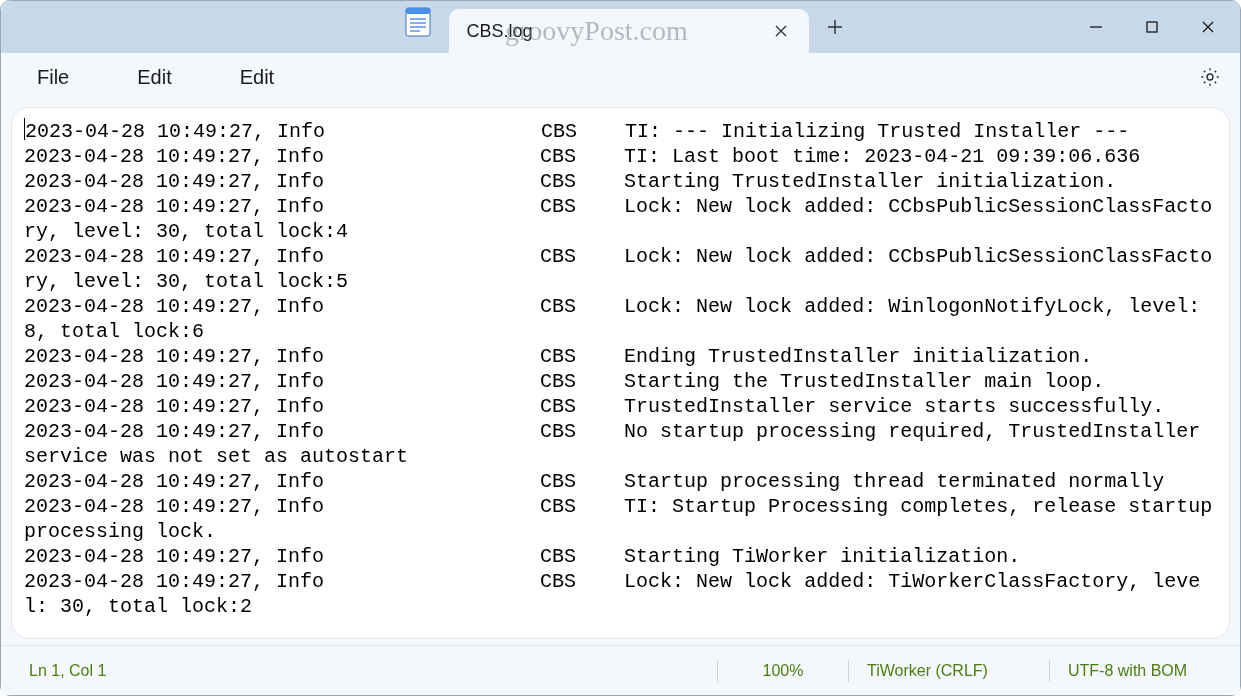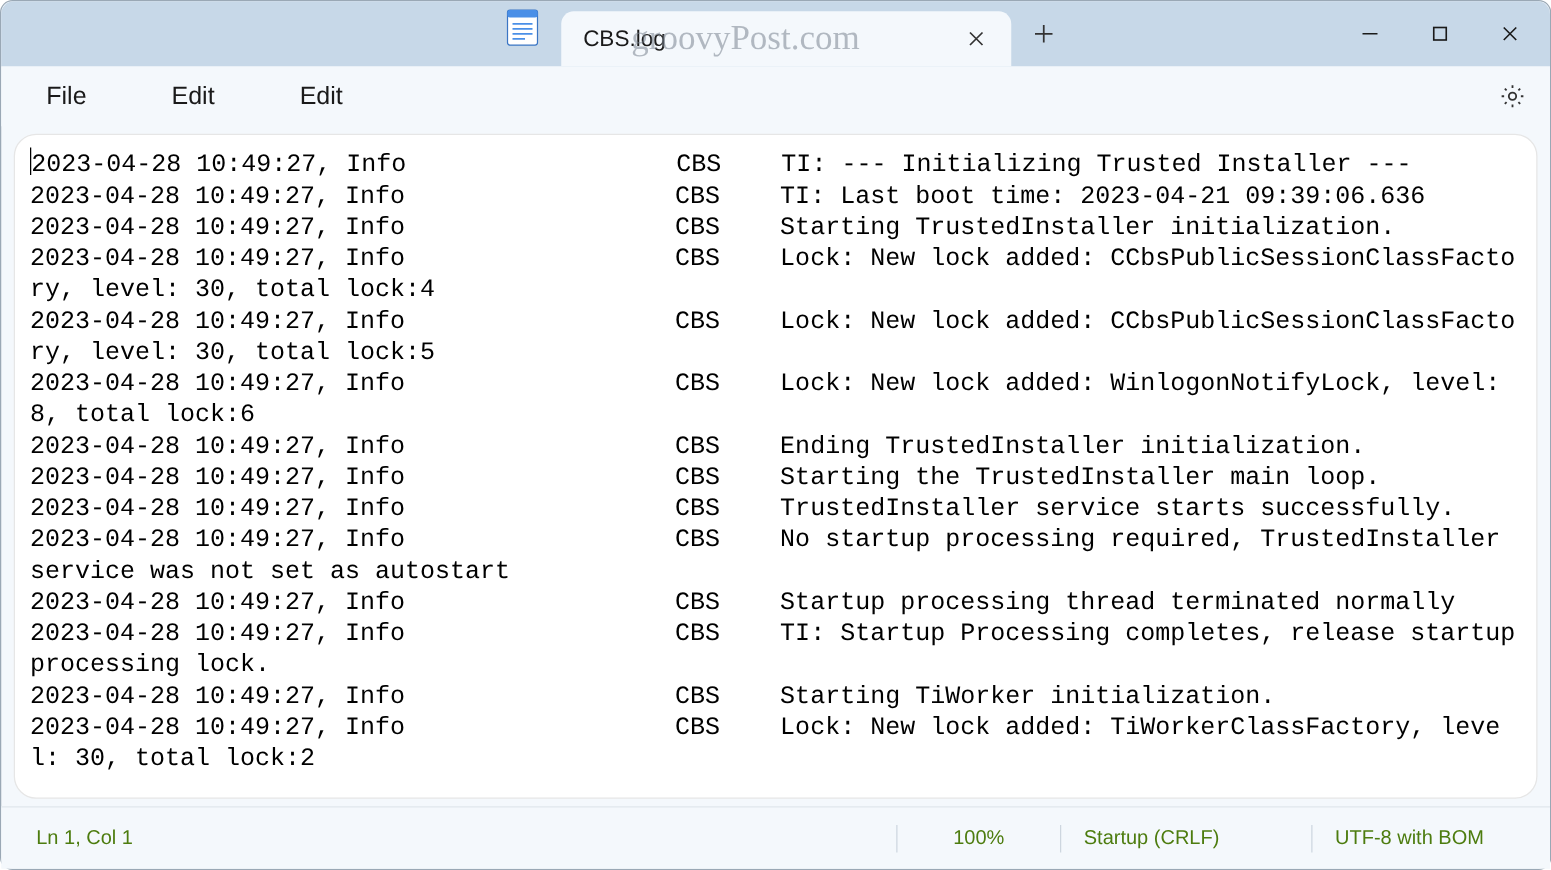--- a/index.html
+++ b/index.html
@@ -181,18 +181,18 @@
 2023-04-28 10:49:27, Info                  CBS    Lock: New lock added: TiWorkerClassFactory, level: 30, total lock:2
 </span></div>
   </div>
 
   <div class="statusbar">
     <div class="status-cell">Ln 1, Col 1</div>
     <div class="flex1"></div>
     <div class="status-sep"></div>
     <div class="status-cell" style="min-width:130px; justify-content:center;">100%</div>
     <div class="status-sep"></div>
-    <div class="status-cell" style="min-width:200px;">Startup (CRLF)</div>
+    <div class="status-cell" style="min-width:200px;">TiWorker (CRLF)</div>
     <div class="status-sep"></div>
     <div class="status-cell" style="min-width:180px;">UTF-8 with BOM</div>
   </div>
 
 </div>
 
 </body></html>

